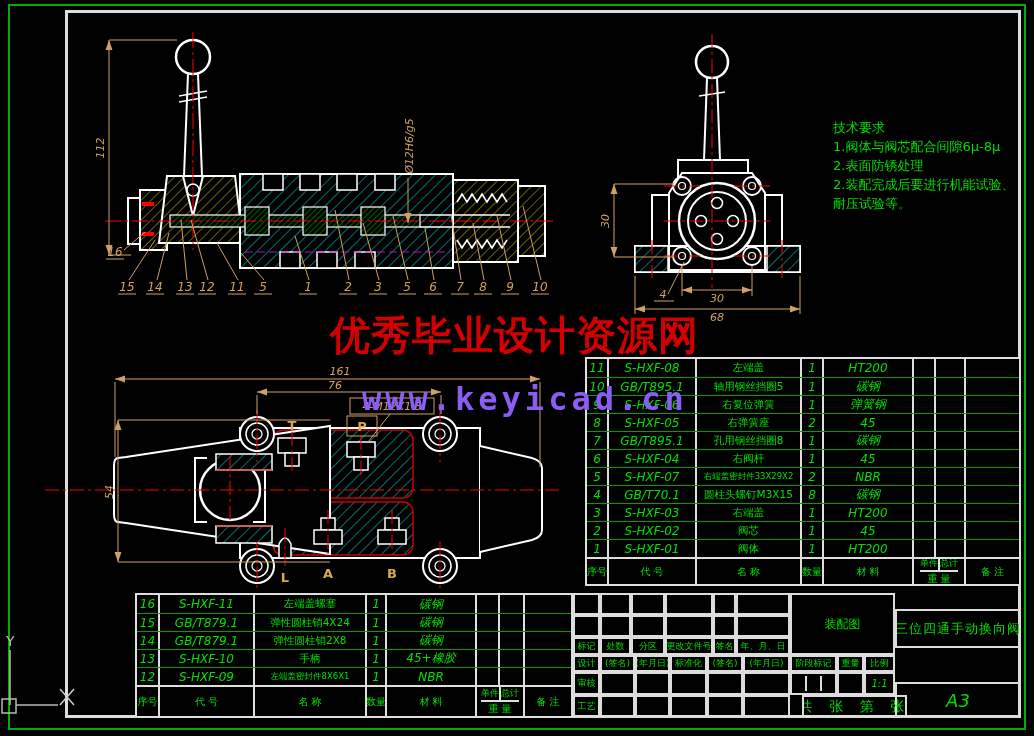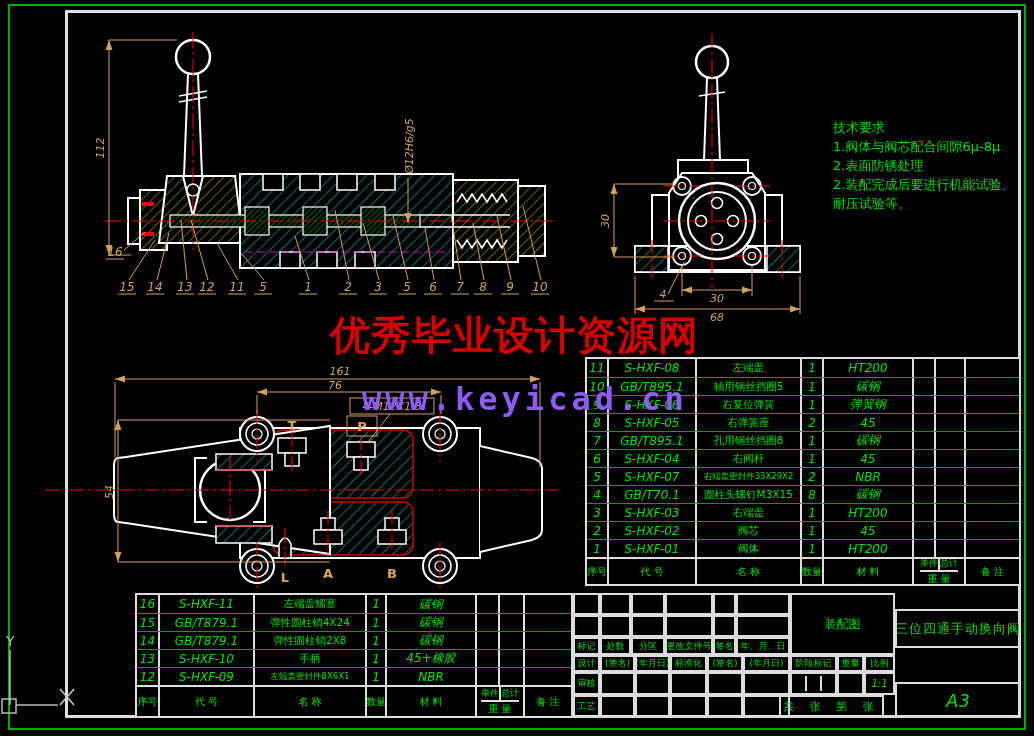--- a/index.html
+++ b/index.html
@@ -583,21 +583,21 @@
     <div class="tb mid" style="left:322px;top:16px;width:126px;height:39px">三位四通手动换向阀</div>
     <div class="tb a3" style="left:322px;top:89px;width:126px;height:36px">A3</div>
     <div class="tb" style="left:217px;top:62px;width:47px;height:17px">阶段标记</div>
     <div class="tb" style="left:264px;top:62px;width:27px;height:17px">重量</div>
     <div class="tb" style="left:291px;top:62px;width:31px;height:17px">比例</div>
     <div class="tb" style="left:217px;top:79px;width:47px;height:23px"></div>
     <div class="vline" style="left:232px;top:83px;height:15px"></div>
     <div class="vline" style="left:247px;top:83px;height:15px"></div>
     <div class="tb" style="left:264px;top:79px;width:27px;height:23px"></div>
     <div class="tb it" style="left:291px;top:79px;width:31px;height:23px;font-size:10px">1:1</div>
-    <div class="tb" style="left:206px;top:102px;width:105px;height:23px;font-size:11px;letter-spacing:6px">共 张 第 张</div>
+    <div class="tb" style="left:229px;top:102px;width:105px;height:23px;font-size:14px;letter-spacing:6px">共 张 第 张</div>
   </div>
 
   
   <svg style="position:absolute;left:0;top:628px;" width="110" height="95" viewBox="0 0 110 95">
     <text x="6" y="18" fill="#b8b8b8" font-size="14">Y</text>
     <line x1="10" y1="22" x2="10" y2="77" stroke="#b8b8b8" stroke-width="1.5"></line>
     <rect x="2" y="71" width="14" height="14" fill="none" stroke="#b8b8b8" stroke-width="1.5"></rect>
     <line x1="16" y1="77" x2="58" y2="77" stroke="#b8b8b8" stroke-width="1.5"></line>
     <path d="M60,61 L74,77 M74,61 L60,77" stroke="#cccccc" stroke-width="1.5" fill="none"></path>
   </svg>

